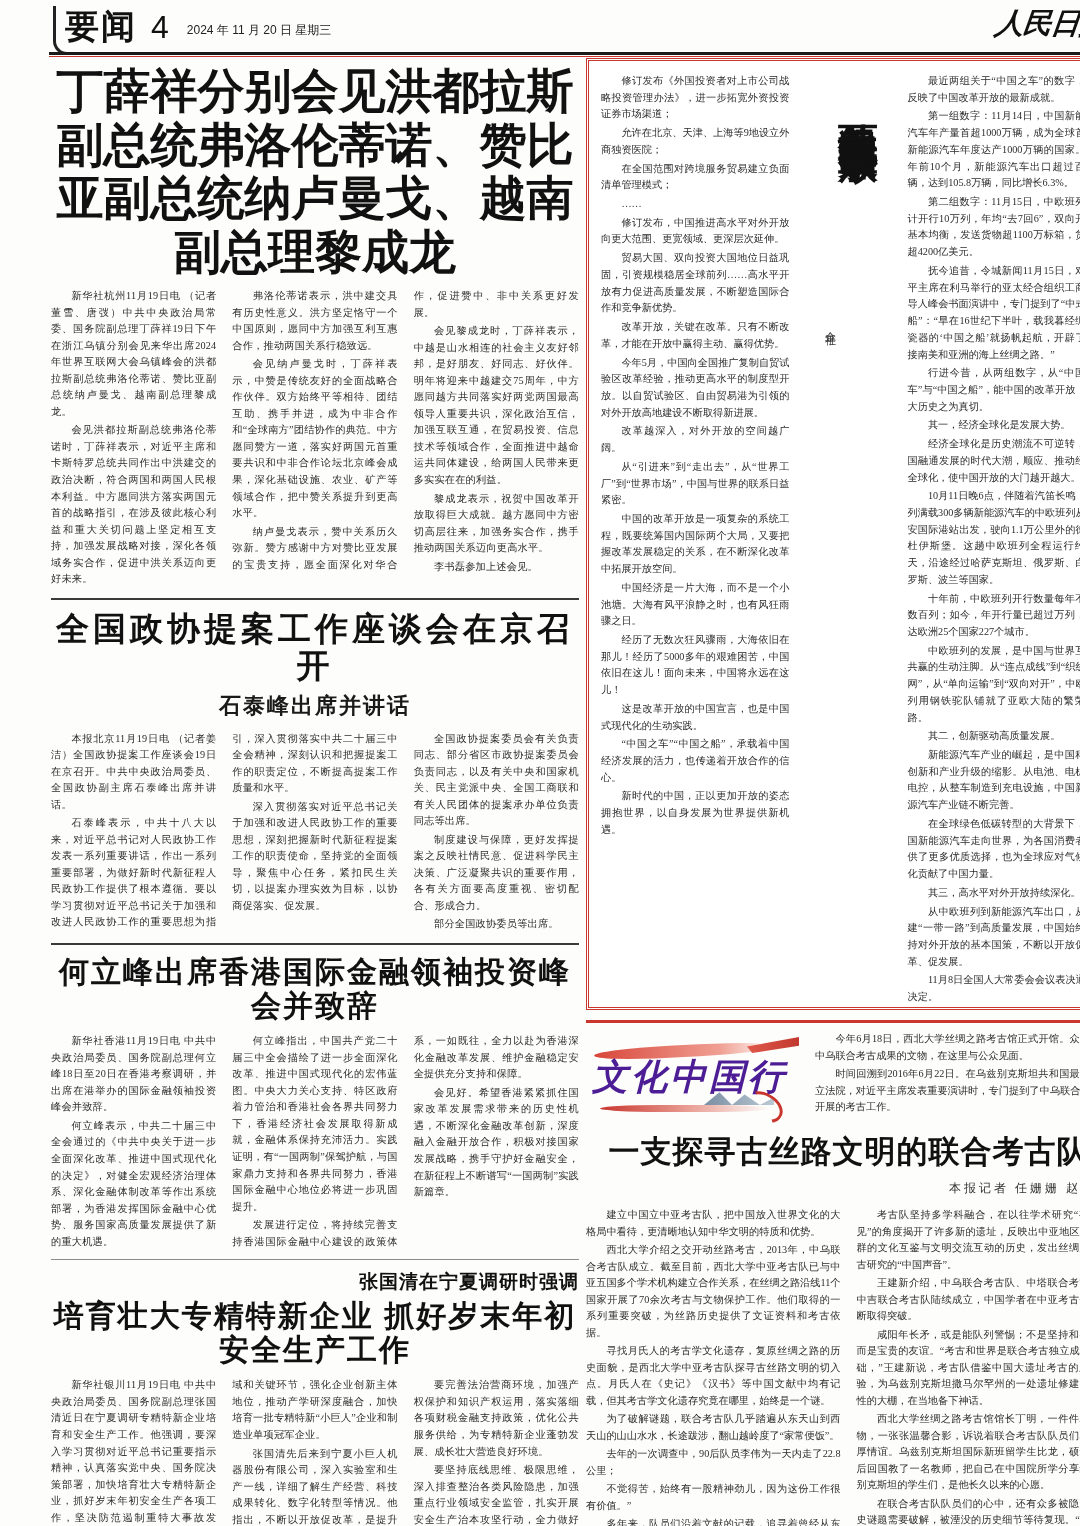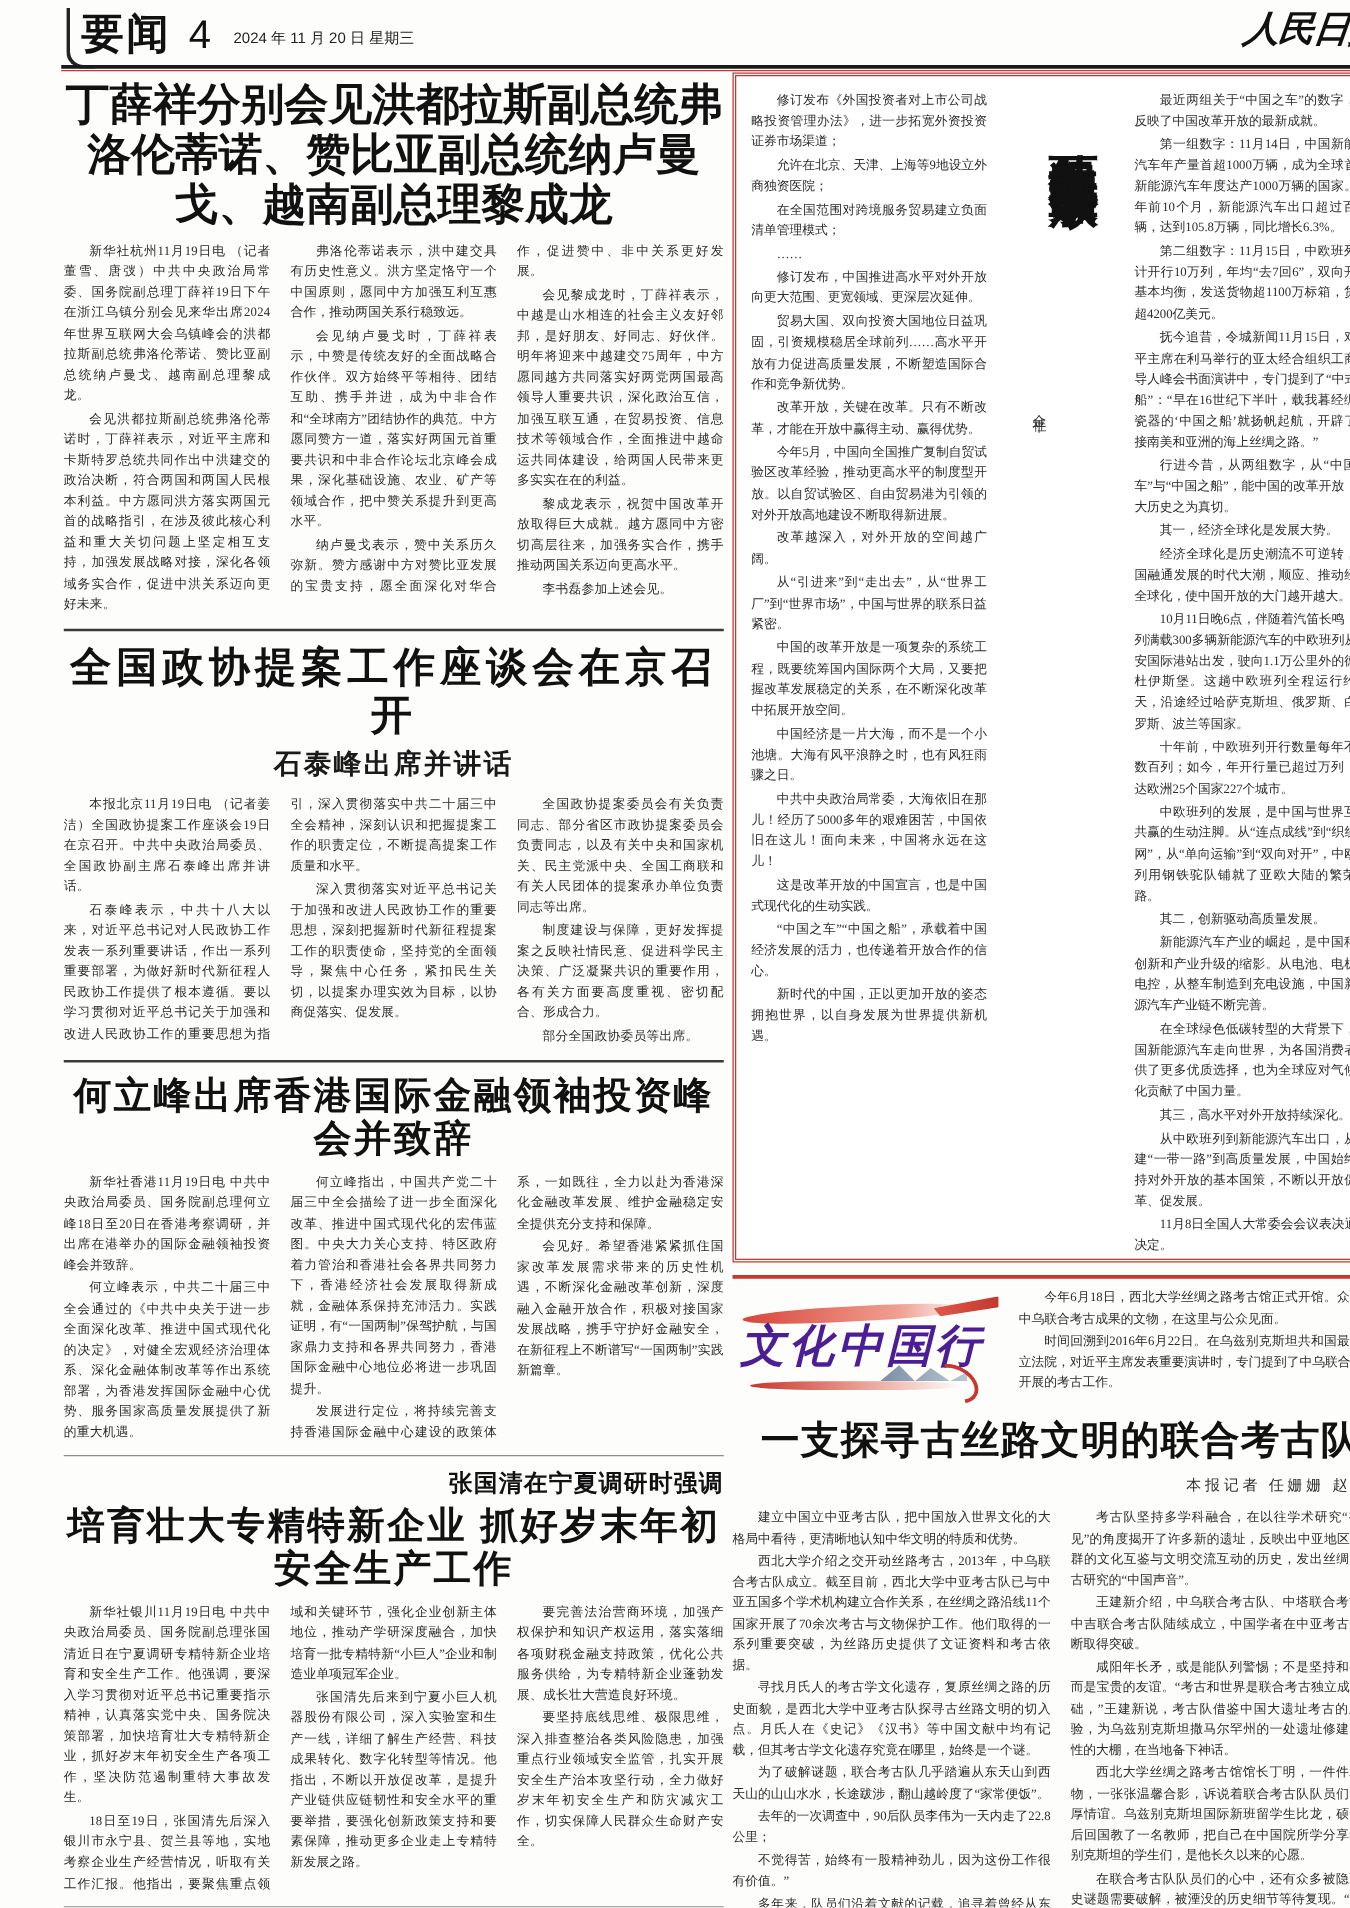--- a/index.html
+++ b/index.html
@@ -31,21 +31,21 @@
 
   
   .body-area{position:absolute;left:0;top:58px;width:1080px;height:1468px;}
 
   .left-pane{position:absolute;left:10px;top:0;width:528px;height:1468px;}
   .right-pane{position:absolute;left:545px;top:0;width:525px;height:1468px;}
 
   
   h1.head{margin:0;text-align:center;font-family:"Liberation Sans","DejaVu Sans",sans-serif;
     font-weight:bold;color:#111;line-height:1.14;}
-  .head-xl{font-size:35px;letter-spacing:0px;}
+  .head-xl{font-size:47px;letter-spacing:0px;}
   .head-lg{font-size:33px;letter-spacing:4px;font-family:"Liberation Serif",serif;}
   .head-md{font-size:30px;letter-spacing:2px;font-family:"Liberation Serif",serif;}
   .kicker{margin:0 0 4px;text-align:right;font-size:19px;font-weight:bold;
     font-family:"Liberation Serif",serif;letter-spacing:1px;color:#111;}
   .subhead{margin:6px 0 0;text-align:center;font-size:22px;font-weight:bold;
     font-family:"Liberation Serif",serif;letter-spacing:2px;}
 
   
   .cols3{column-count:3;column-gap:16px;margin-top:10px;}
   .cols2{column-count:2;column-gap:16px;margin-top:10px;}
@@ -220,21 +220,21 @@
               <p><span>在全国范围对跨境服务贸易建立负面清单管理模式；</span></p>
               <p><span>……</span></p>
               <p><span>修订发布，中国推进高水平对外开放向更大范围、更宽领域、更深层次延伸。</span></p>
               <p><span>贸易大国、双向投资大国地位日益巩固，引资规模稳居全球前列……高水平开放有力促进高质量发展，不断塑造国际合作和竞争新优势。</span></p>
               <p><span>改革开放，关键在改革。只有不断改革，才能在开放中赢得主动、赢得优势。</span></p>
               <p><span>今年5月，中国向全国推广复制自贸试验区改革经验，推动更高水平的制度型开放。以自贸试验区、自由贸易港为引领的对外开放高地建设不断取得新进展。</span></p>
               <p><span>改革越深入，对外开放的空间越广阔。</span></p>
               <p><span>从“引进来”到“走出去”，从“世界工厂”到“世界市场”，中国与世界的联系日益紧密。</span></p>
               <p><span>中国的改革开放是一项复杂的系统工程，既要统筹国内国际两个大局，又要把握改革发展稳定的关系，在不断深化改革中拓展开放空间。</span></p>
               <p><span>中国经济是一片大海，而不是一个小池塘。大海有风平浪静之时，也有风狂雨骤之日。</span></p>
-              <p><span>中共中央政治局常委，大海依旧在那儿！经历了5000多年的艰难困苦，中国依旧在这儿！面向未来，中国将永远在这儿！</span></p>
+              <p><span>经历了无数次狂风骤雨，大海依旧在那儿！经历了5000多年的艰难困苦，中国依旧在这儿！面向未来，中国将永远在这儿！</span></p>
               <p><span>这是改革开放的中国宣言，也是中国式现代化的生动实践。</span></p>
               <p><span>“中国之车”“中国之船”，承载着中国经济发展的活力，也传递着开放合作的信心。</span></p>
               <p><span>新时代的中国，正以更加开放的姿态拥抱世界，以自身发展为世界提供新机遇。</span></p>
             </div>
           </div>
 
         </div>
       </div>
 
       <hr class="culture-rule">

